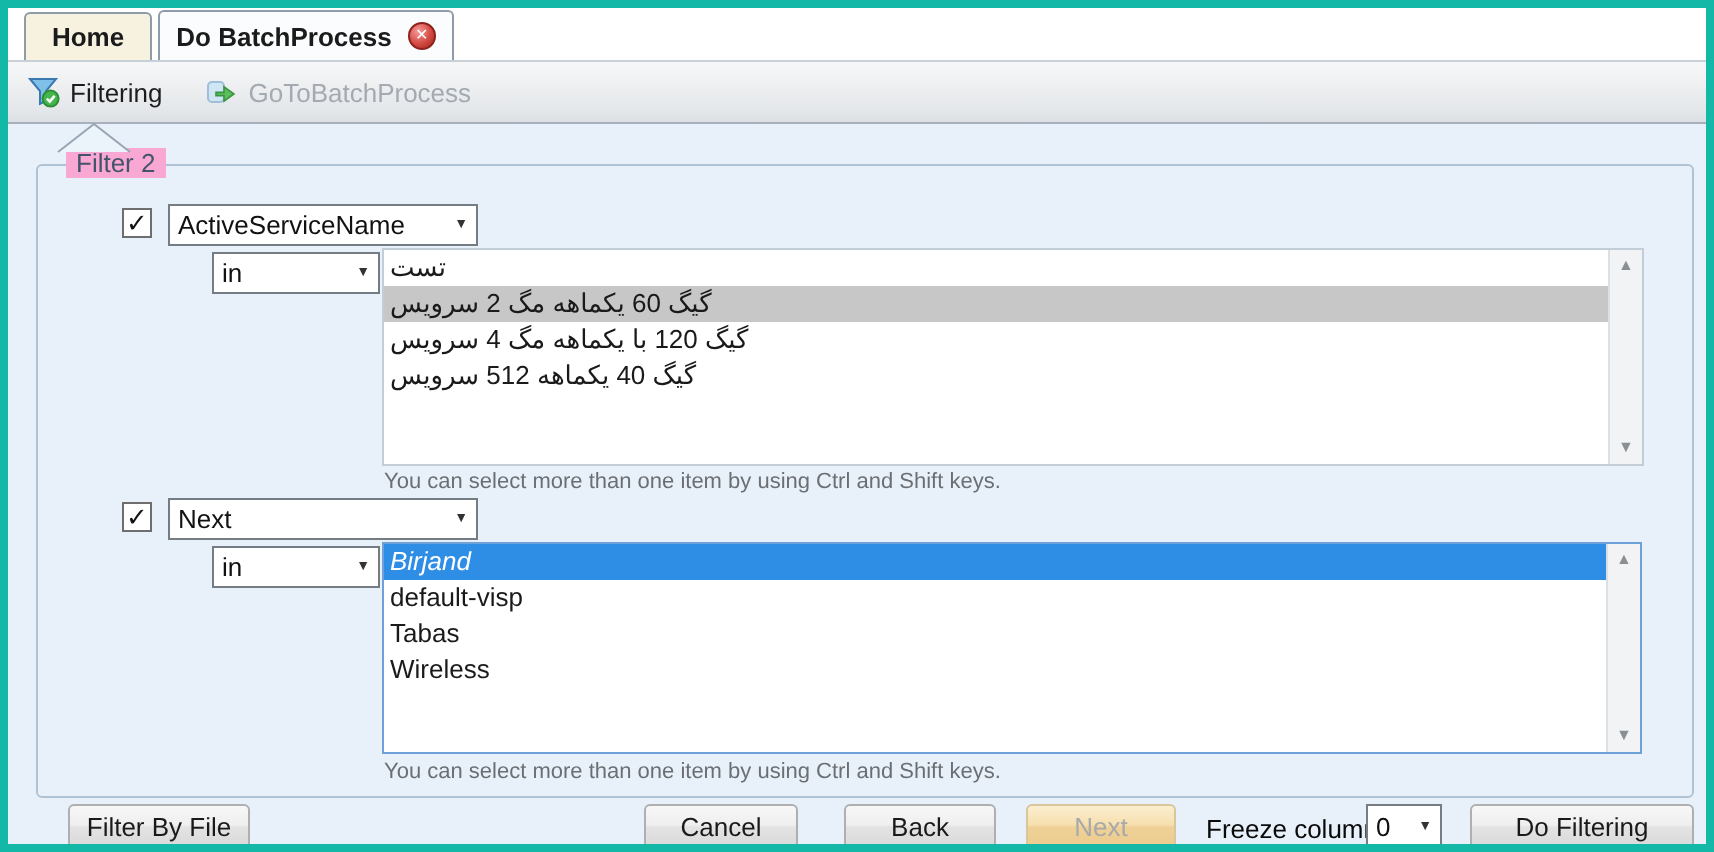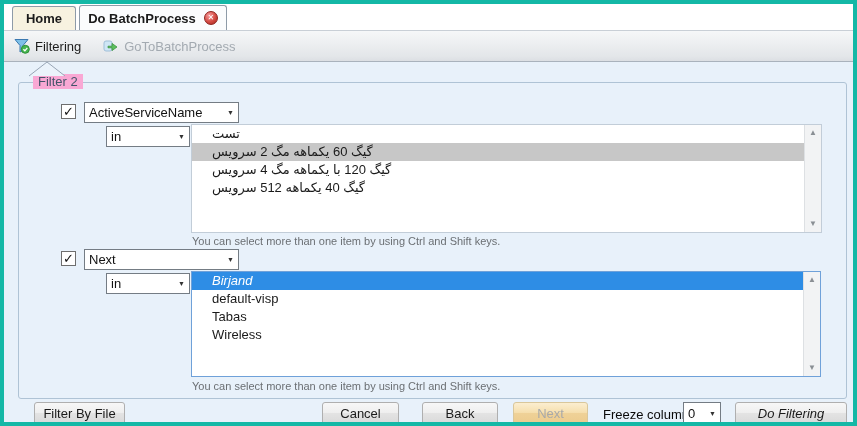--- a/index.html
+++ b/index.html
@@ -53,21 +53,21 @@
     display:flex; align-items:center; font-size:13px; color:#111;
     padding:0 4px; cursor:pointer;
   }
   .combo .combo-text { flex:1; overflow:hidden; white-space:nowrap; }
   .combo .combo-arrow { font-size:7px; color:#333; margin-left:4px; }
   .listbox { position:absolute; background:#fff; border:1px solid #C2CDD8; }
   .listbox.focused { border-color:#6FA1D9; }
   .lb-items { position:absolute; left:0; top:0; right:17px; bottom:0; overflow:hidden; }
   .lb-item {
     height:18px; line-height:18px; font-size:13px; color:#1a1a1a;
-    padding-left:20px; white-space:nowrap; cursor:default;
+    padding-left:3px; white-space:nowrap; cursor:default;
   }
   .lb-item.sel-gray { background:#C7C7C7; }
   .lb-item.sel-blue { background:#2E8DE5; color:#fff;font-style:italic; }
   .vscroll {
     position:absolute; right:0; top:0; bottom:0; width:17px;
     background:#F2F3F4; border-left:1px solid #DDE0E3;
   }
   .varrow {
     position:absolute; left:0; right:0; height:16px; text-align:center;
     font-size:8px; line-height:16px; color:#8A8F94; cursor:pointer;
@@ -176,16 +176,16 @@
 
     <button class="btn" style="left:30px; width:91px;">Filter By File</button>
     <button class="btn" style="left:318px; width:77px;">Cancel</button>
     <button class="btn" style="left:418px; width:76px;">Back</button>
     <button class="btn disabled-next" style="left:509px; width:75px;">Next</button>
     <span class="freeze-label" style="left:599px;">Freeze column:</span>
     <div class="combo" style="left:679px; top:340px; width:38px; height:22px;">
       <span class="combo-text">0</span>
       <span class="combo-arrow">▼</span>
     </div>
-    <button class="btn" style="left:731px; width:112px;font-style:italic;">Do Filtering</button>
+    <button class="btn" style="left:731px; width:112px;">Do Filtering</button>
   </div>
 
 </div>
 
 </body></html>

